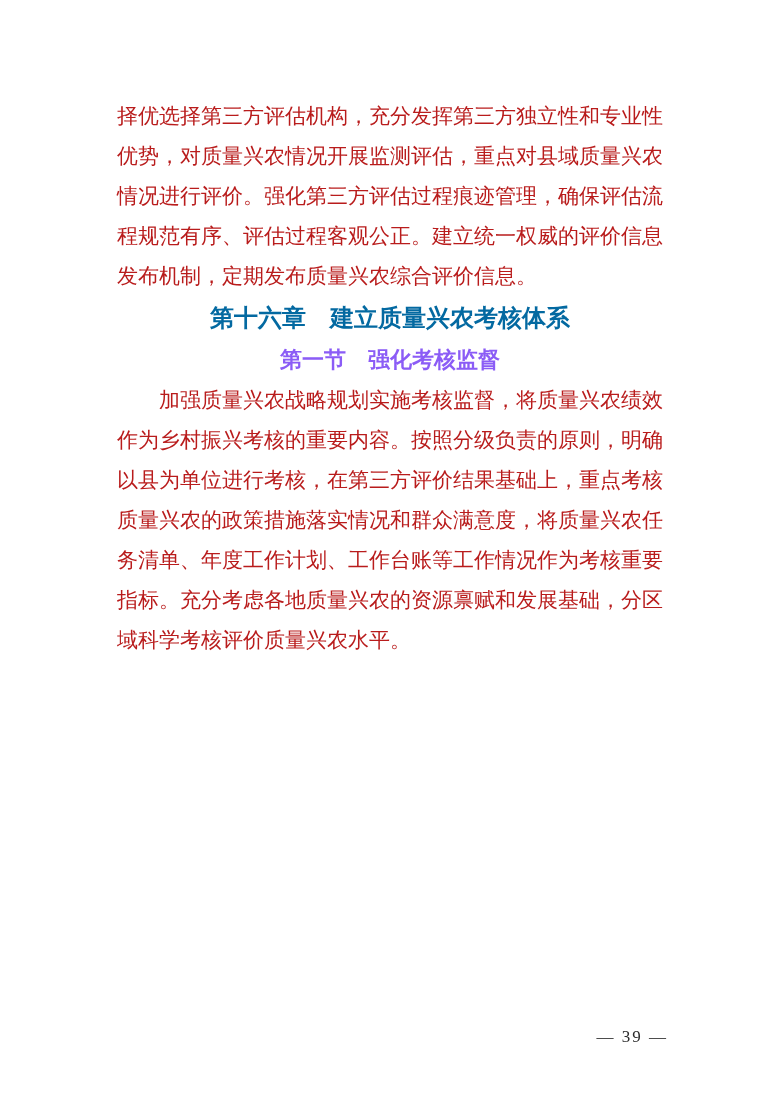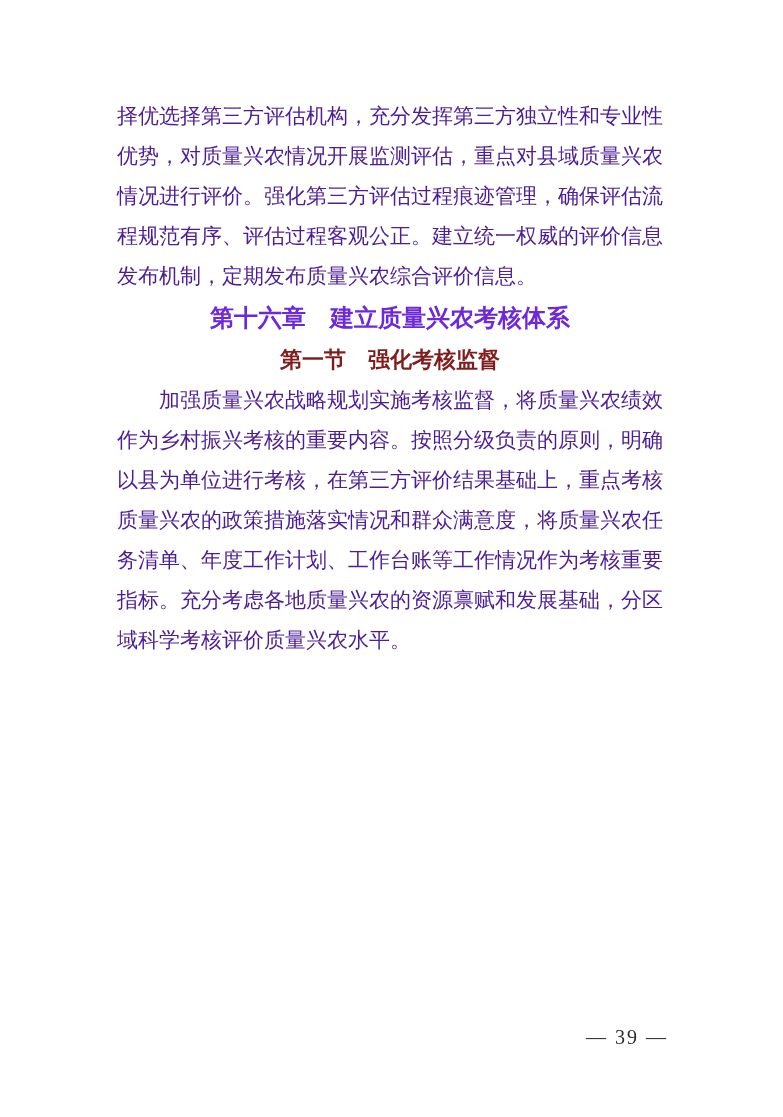--- a/index.html
+++ b/index.html
@@ -18,54 +18,54 @@
     position: absolute;
     left: 117px;
     top: 0;
     width: 546px;
     padding-top: 96px;
   }
   .body-text {
     font-family: "Liberation Serif", serif;
     font-size: 21px;
     line-height: 40px;
-    color: #4c1d95;
+    color: #b91c1c;
     text-align: justify;
     text-justify: inter-ideograph;
     text-indent: 2em;
     margin: 0;
     letter-spacing: 0;
   }
   .no-indent {
     text-indent: 0;
   }
   .chapter-heading {
     font-family: "Liberation Sans", sans-serif;
     font-size: 24px;
     line-height: 44px;
     font-weight: bold;
-    color: #6d28d9;
+    color: #0369a1;
     text-align: center;
     margin: 0;
   }
   .section-heading {
     font-family: "Liberation Serif", serif;
     font-size: 22px;
     line-height: 40px;
     font-weight: bold;
-    color: #7f1d1d;
+    color: #8b5cf6;
     text-align: center;
     margin: 0;
   }
   .page-number {
     position: absolute;
     top: 1024px;
     right: 115px;
     font-family: "Liberation Serif", serif;
-    font-size: 20px;
+    font-size: 17px;
     line-height: 26px;
     color: #2d2d2d;
     letter-spacing: 2px;
     white-space: nowrap;
   }
 </style>
 </head>
 <body>
 
 <div class="page">

